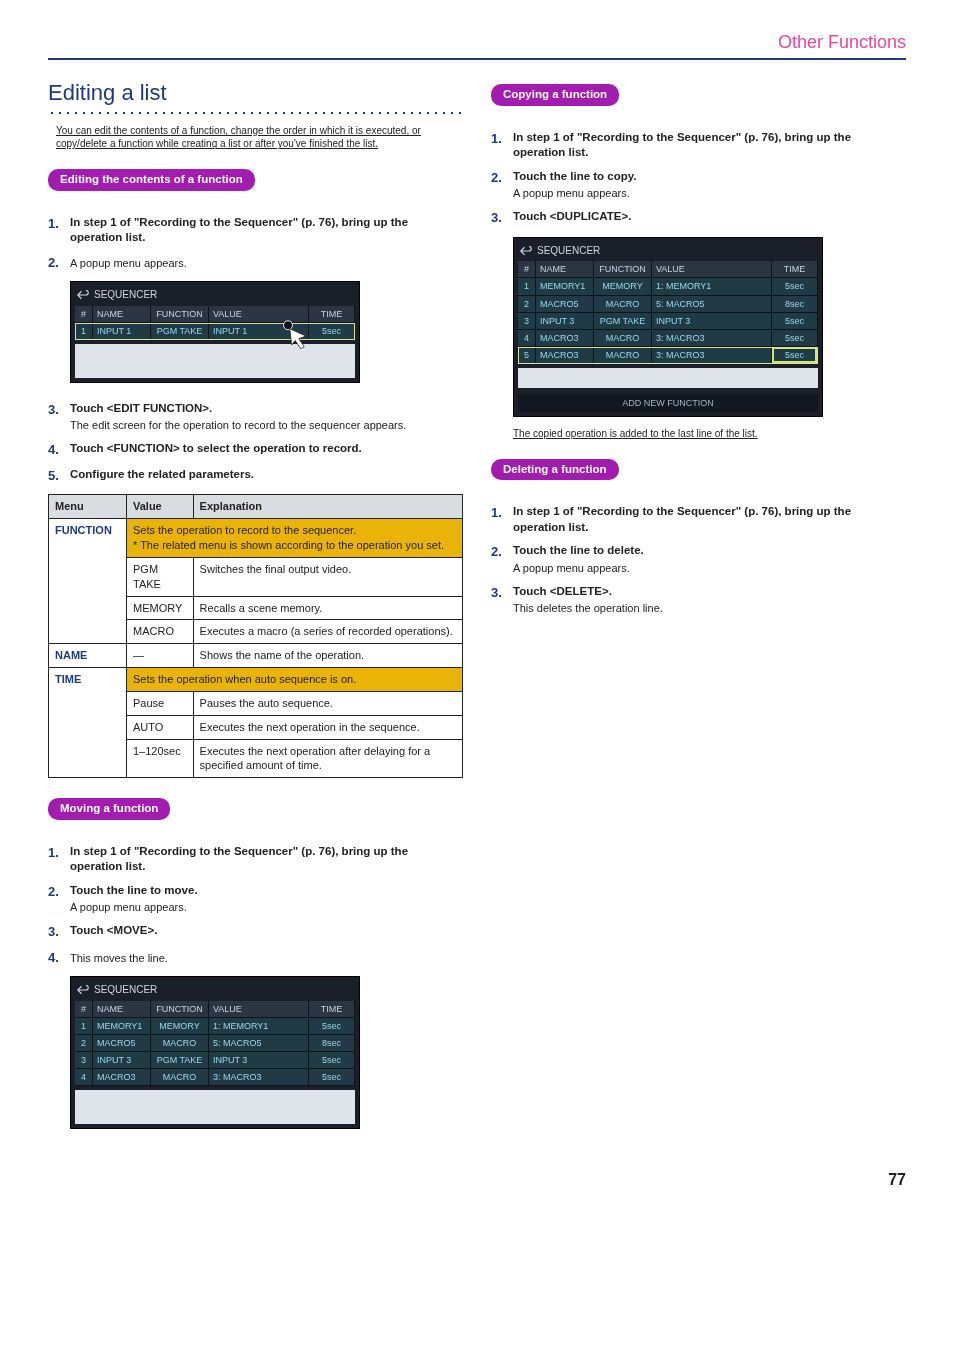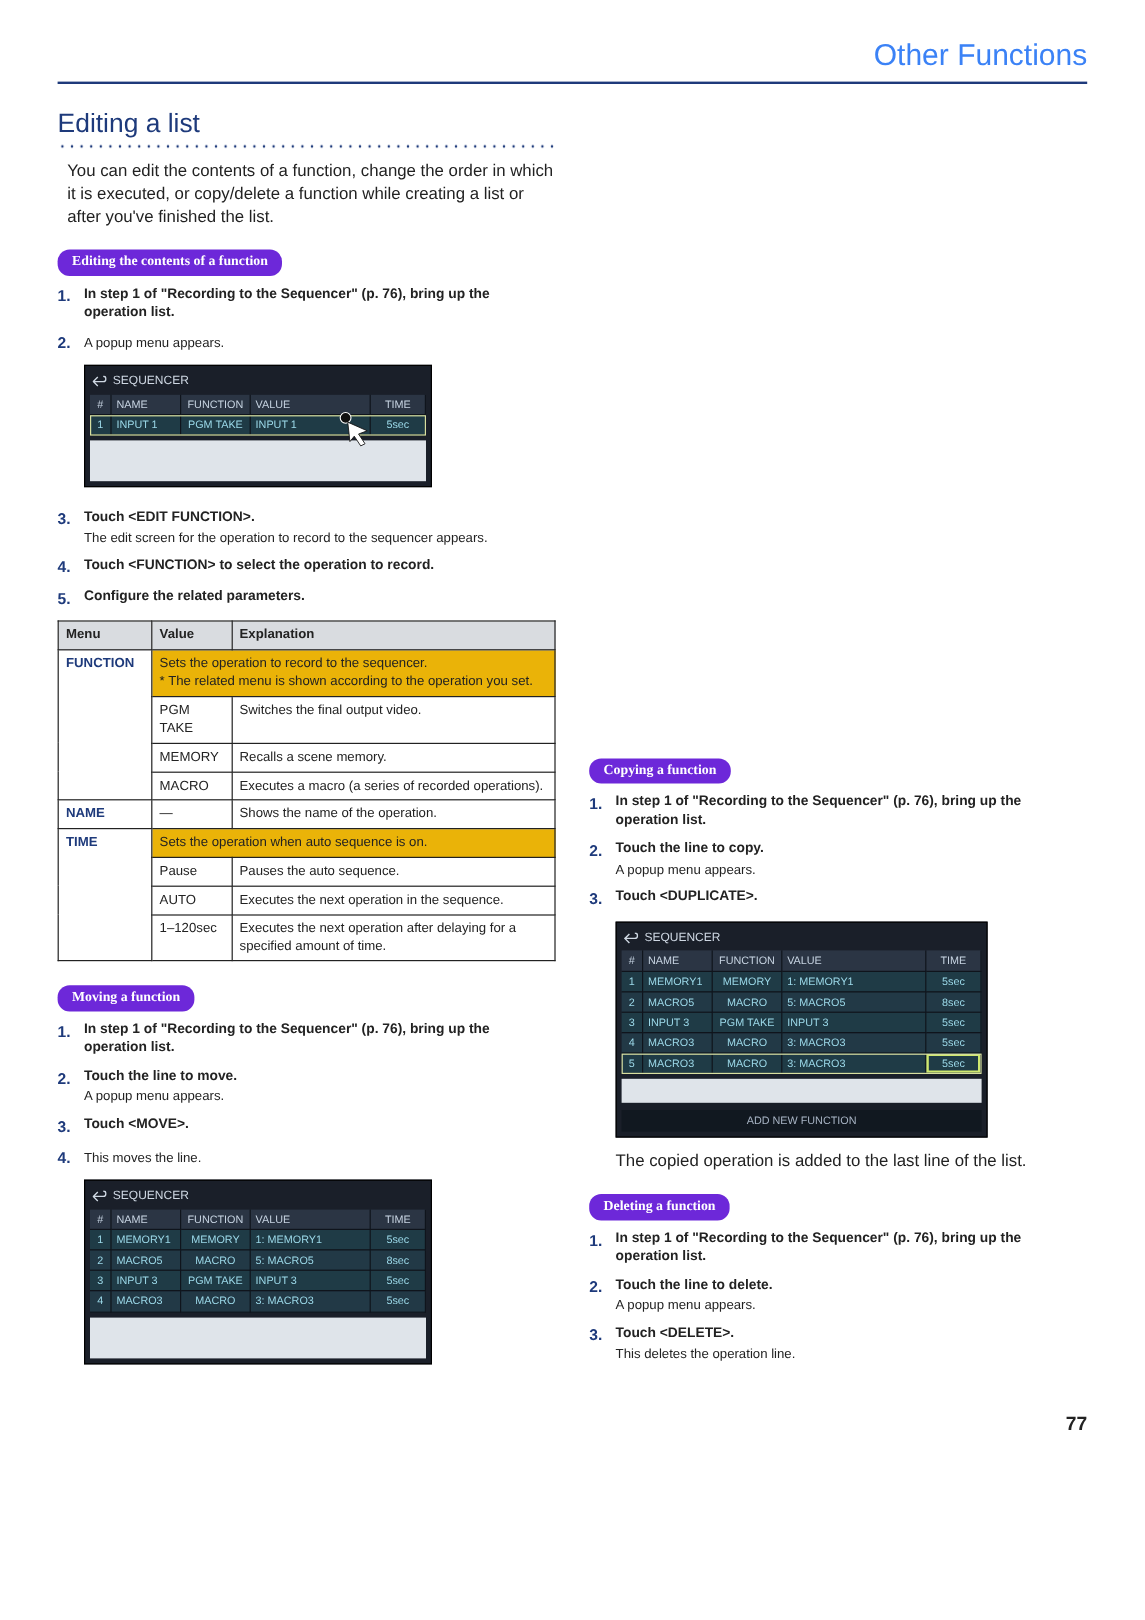--- a/index.html
+++ b/index.html
@@ -12,52 +12,51 @@
     padding: 30px 48px 30px 48px;
     background: #fff;
     line-height: 1.35;
   }
   .header-bar {
     border-bottom: 2px solid #1e3a7b;
     margin-bottom: 18px;
     padding-bottom: 4px;
   }
   .header-title {
-    color: #3b82f6;
-    font-size: 25px;
+    color: #ec4899;
+    font-size: 18px;
     font-weight: 400;
     text-align: right;
   }
-  .columns { display: flex; gap: 28px; align-items: flex-end; }
+  .columns { display: flex; gap: 28px; }
   .col { flex: 1; min-width: 0; }
   h2.section-title {
     color: #1e3a7b;
     font-weight: 400;
     font-size: 22px;
     margin-bottom: 2px;
   }
   .dotted {
     height: 6px;
     background-image: radial-gradient(circle, #1e3a7b 1px, transparent 1.3px);
     background-size: 8px 6px;
     background-repeat: repeat-x;
     background-position: left center;
     margin-bottom: 8px;
   }
-  p.intro { margin: 4px 0 12px 8px; font-size: 14px; }
+  p.intro { margin: 4px 0 12px 8px; font-size: 10px; text-decoration: underline; }
   .sub-heading {
-    background: #6d28d9;
+    background: #a21caf;
     color: #fff;
     display: inline-block;
     padding: 3px 12px;
     border-radius: 10px;
     font-size: 11.5px;
     font-weight: bold;
-    margin: 6px 0 8px 0;
-    font-family: Liberation Serif, serif;
+    margin: 6px 0 24px 0;
   }
   ol.steps { list-style: none; padding: 0; margin: 0 0 10px 0; }
   ol.steps > li { display: flex; align-items: flex-start; margin-bottom: 8px; }
   .step-num {
     color: #1e3a7b;
     font-weight: bold;
     font-size: 13px;
     width: 22px;
     flex-shrink: 0;
   }

